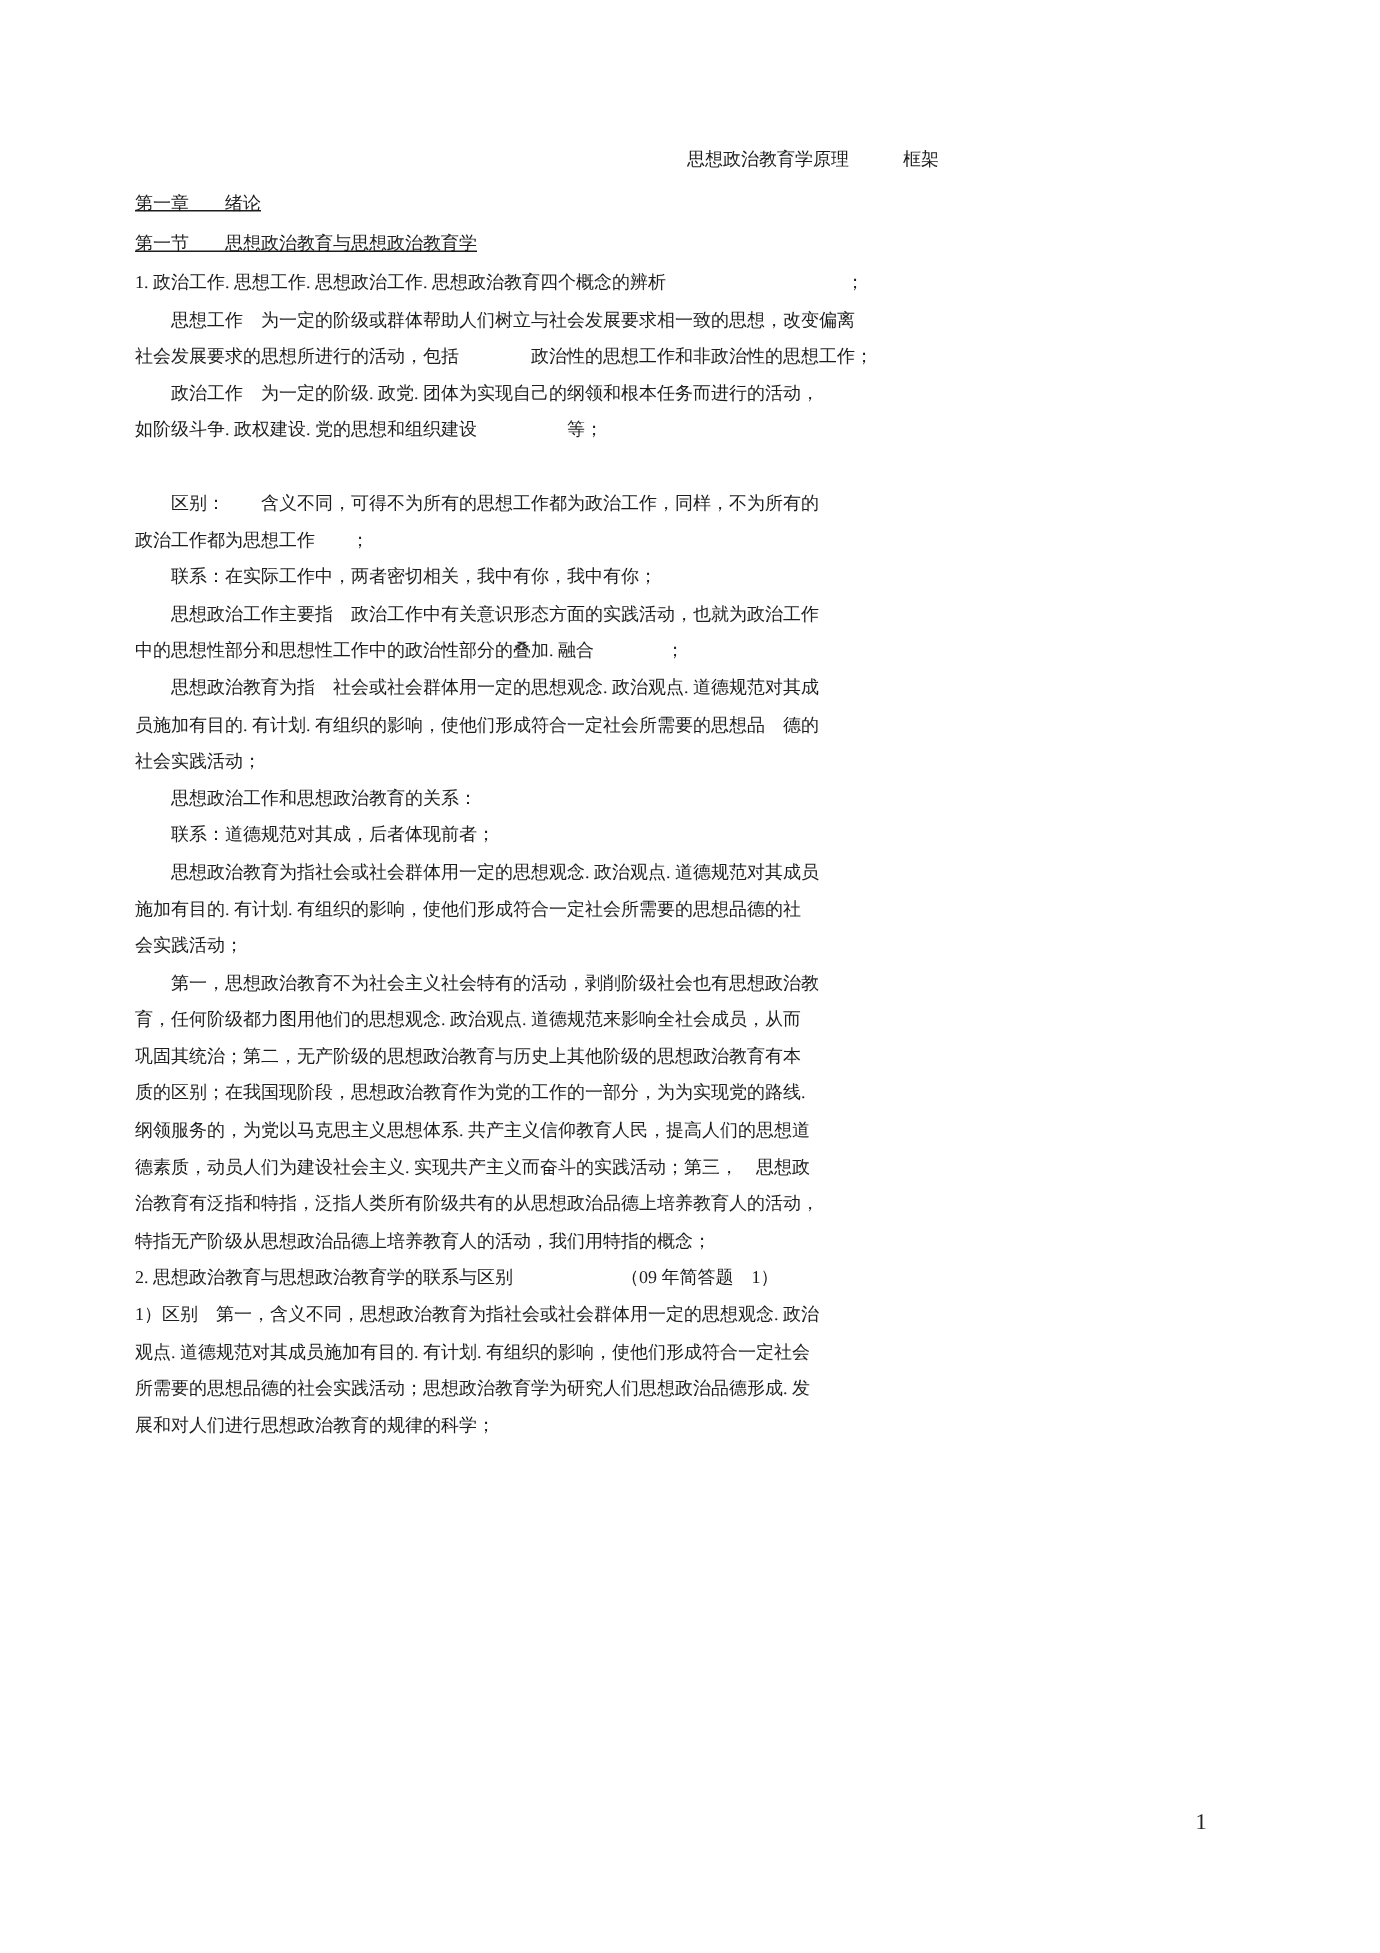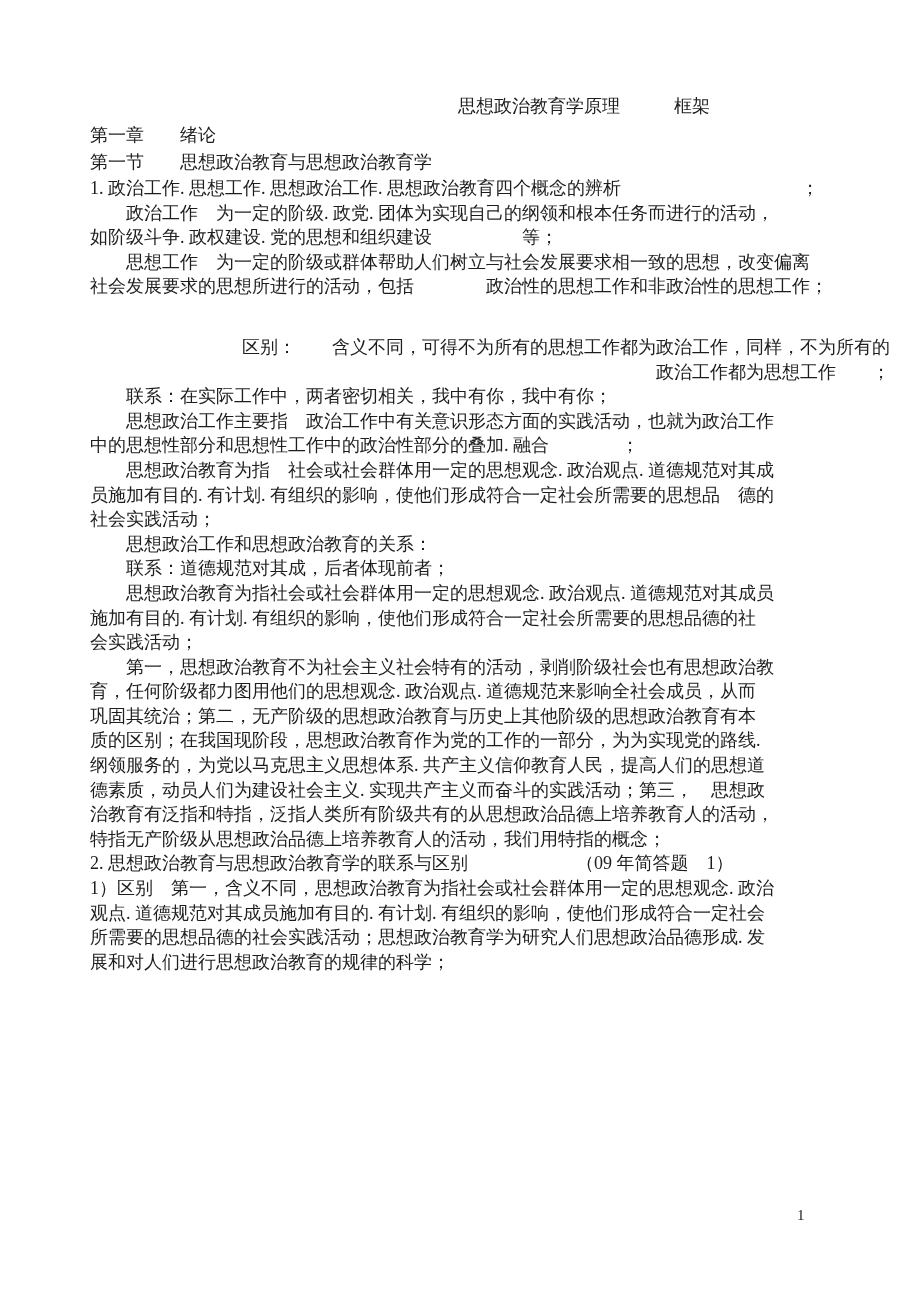--- a/index.html
+++ b/index.html
@@ -8,62 +8,62 @@
     background:#ffffff;
     position:relative;
     overflow:hidden;
     font-family:"Liberation Serif","DejaVu Serif",serif;
   }
   .content{
     position:absolute;
     left:90px;top:94px;
     width:800px;
     color:#1d1d1d;
-    font-size:18px;
+    font-size:12px;
   }
   .doc-title{
     padding-left:368px;
     line-height:25px;
     white-space:pre;
     margin:0 0 3px 0;
   }
   p.para{
     margin:0;
     white-space:pre-wrap;
     line-height:24.6px;
   }
   p.heading{
     line-height:27px;
+    text-decoration:underline;
   }
   p.gap-above{
-    margin-top:36px;
-    text-align:right;
+    margin-top:24px;
   }
   .page-number{
     position:absolute;
     left:797px;top:1206px;
     font-size:15px;
     line-height:18px;
     color:#222222;
   }
 </style>
 </head>
 <body>
 
 <div class="page">
   <div class="content">
     <div class="doc-title">思想政治教育学原理　　　框架</div>
     <div id="paragraphs">
         <p class="para heading">第一章　　绪论</p>
         <p class="para heading">第一节　　思想政治教育与思想政治教育学</p>
         <p class="para body">1. 政治工作. 思想工作. 思想政治工作. 思想政治教育四个概念的辨析　　　　　　　　　　；</p>
+        <p class="para body">　　思想工作　为一定的阶级或群体帮助人们树立与社会发展要求相一致的思想，改变偏离
+社会发展要求的思想所进行的活动，包括　　　　政治性的思想工作和非政治性的思想工作；</p>
         <p class="para body">　　政治工作　为一定的阶级. 政党. 团体为实现自己的纲领和根本任务而进行的活动，
 如阶级斗争. 政权建设. 党的思想和组织建设　　　　　等；</p>
-        <p class="para body">　　思想工作　为一定的阶级或群体帮助人们树立与社会发展要求相一致的思想，改变偏离
-社会发展要求的思想所进行的活动，包括　　　　政治性的思想工作和非政治性的思想工作；</p>
         <p class="para body gap-above">　　区别：　　含义不同，可得不为所有的思想工作都为政治工作，同样，不为所有的
 政治工作都为思想工作　　；</p>
         <p class="para body">　　联系：在实际工作中，两者密切相关，我中有你，我中有你；</p>
         <p class="para body">　　思想政治工作主要指　政治工作中有关意识形态方面的实践活动，也就为政治工作
 中的思想性部分和思想性工作中的政治性部分的叠加. 融合　　　　；</p>
         <p class="para body">　　思想政治教育为指　社会或社会群体用一定的思想观念. 政治观点. 道德规范对其成
 员施加有目的. 有计划. 有组织的影响，使他们形成符合一定社会所需要的思想品　德的
 社会实践活动；</p>
         <p class="para body">　　思想政治工作和思想政治教育的关系：</p>
         <p class="para body">　　联系：道德规范对其成，后者体现前者；</p>

